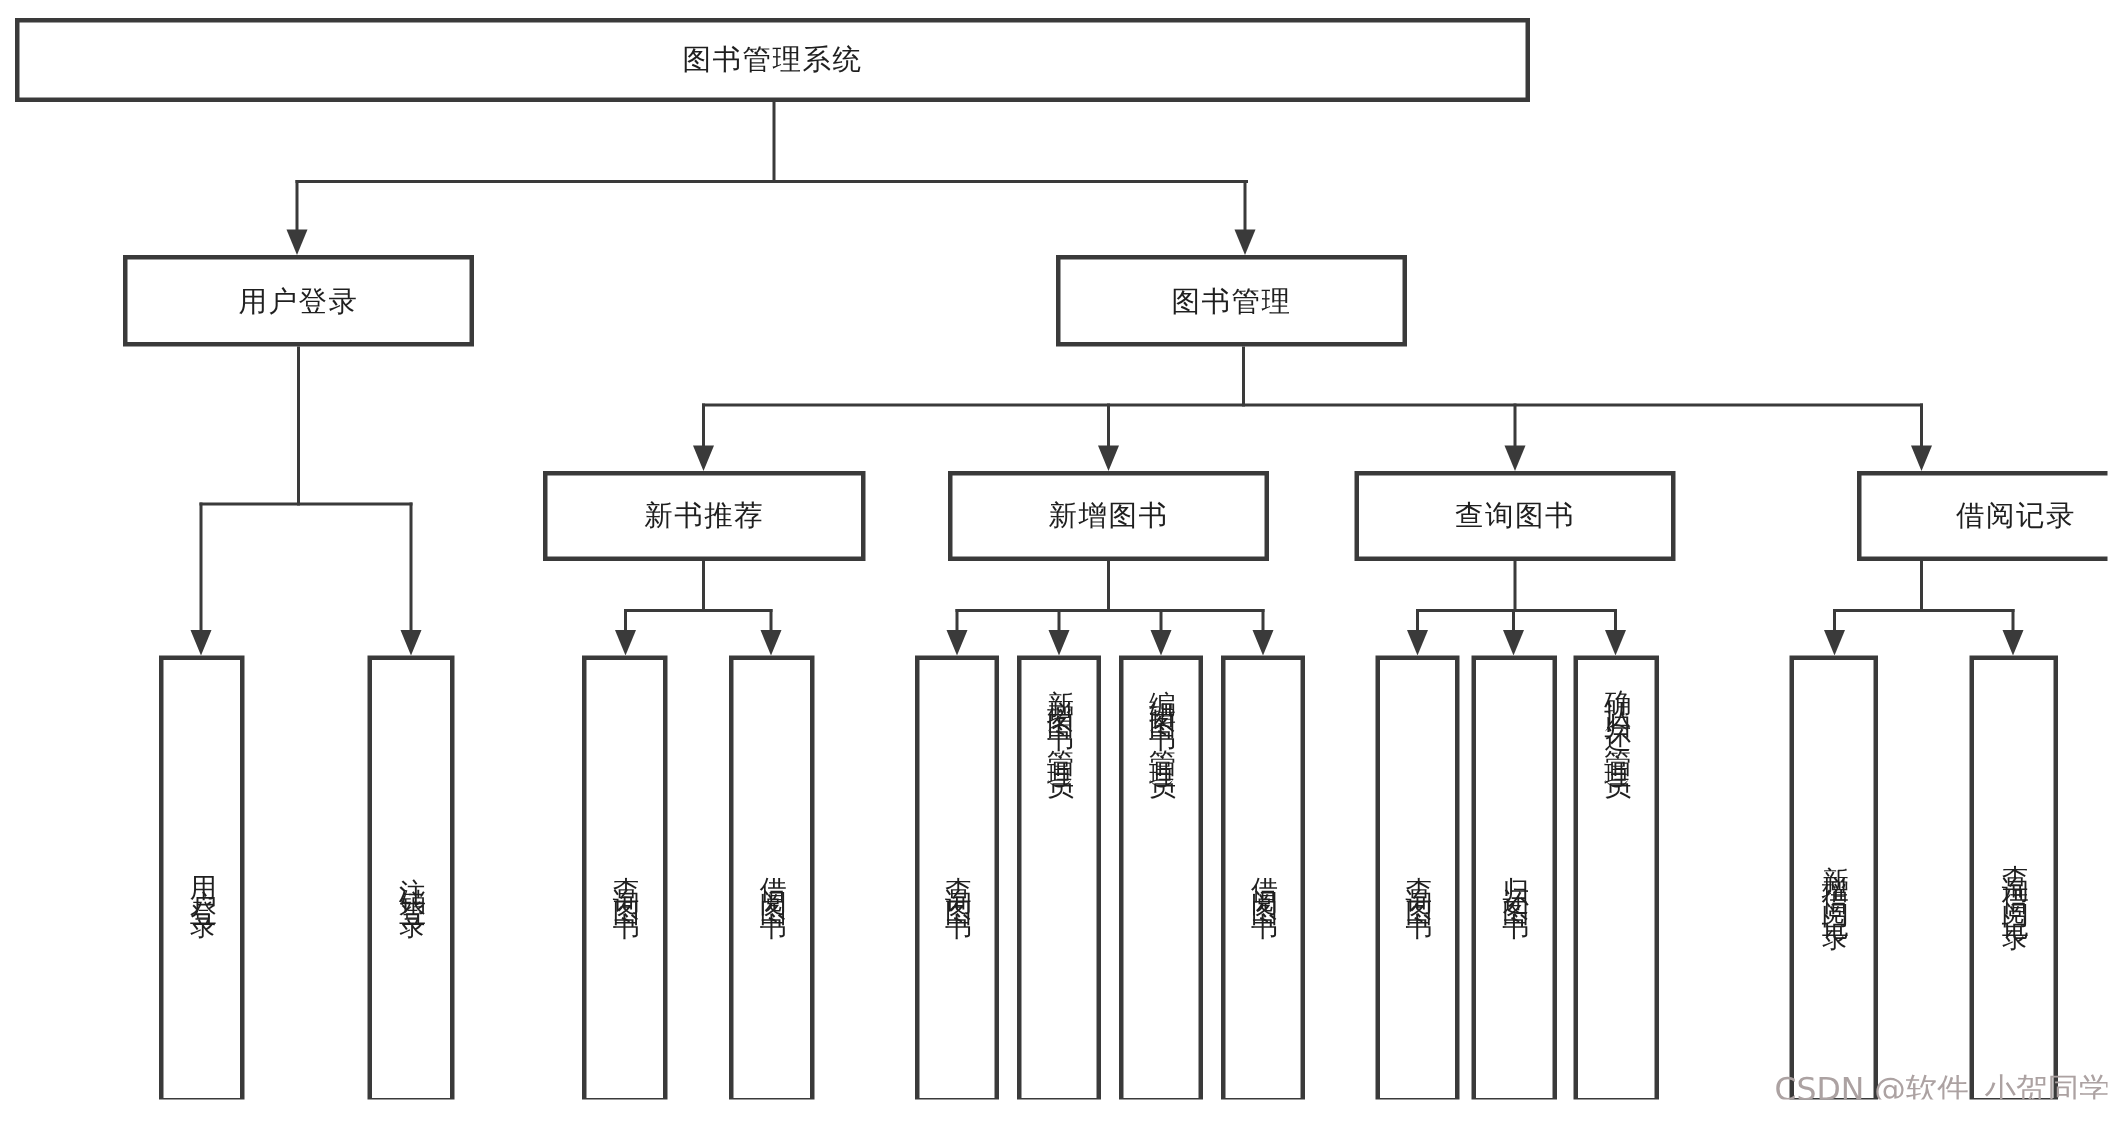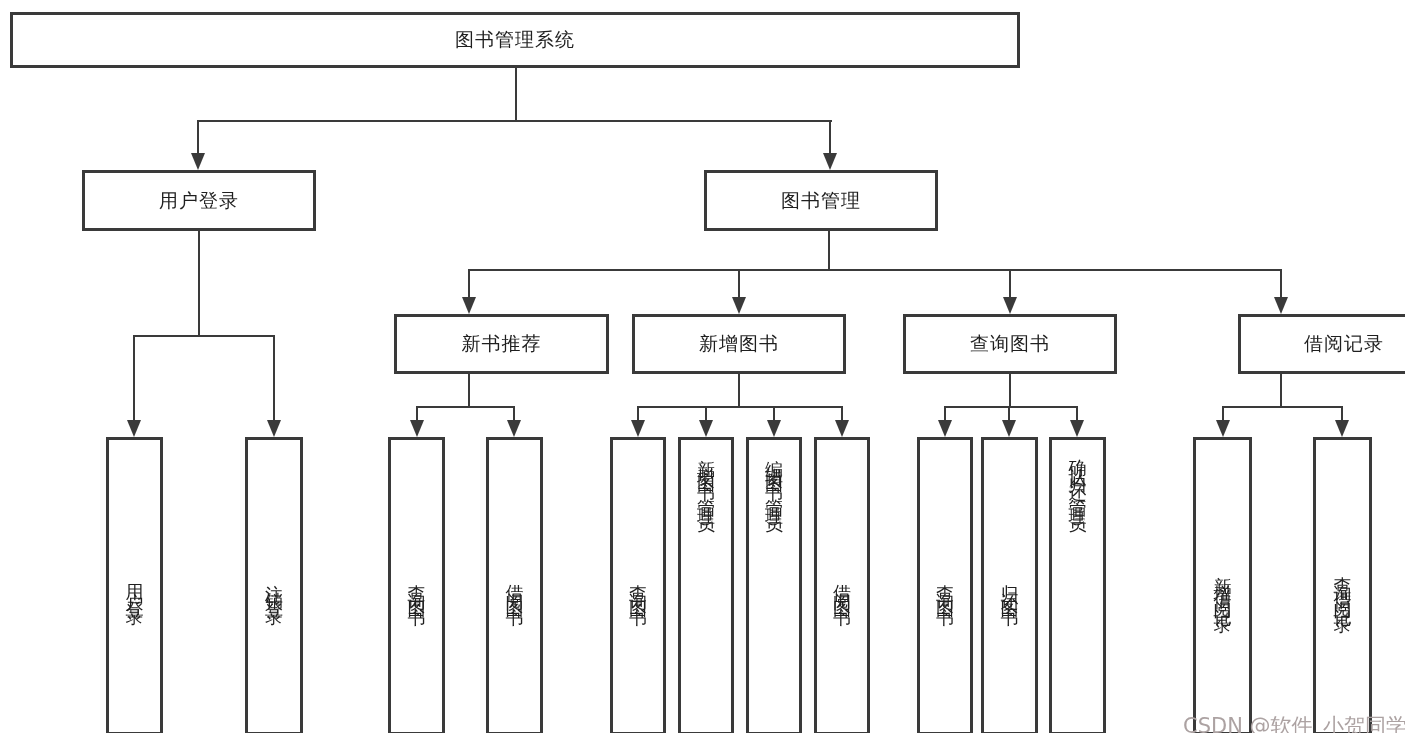--- a/index.html
+++ b/index.html
@@ -104,21 +104,21 @@
   <div class="hline" style="left:468px;top:269px;width:814px;"></div>
   <div class="vline" style="left:468px;top:269px;height:29px;"></div>
   <div class="ah" style="left:462px;top:297px;"></div>
   <div class="vline" style="left:738px;top:269px;height:29px;"></div>
   <div class="ah" style="left:732px;top:297px;"></div>
   <div class="vline" style="left:1009px;top:269px;height:29px;"></div>
   <div class="ah" style="left:1003px;top:297px;"></div>
   <div class="vline" style="left:1280px;top:269px;height:29px;"></div>
   <div class="ah" style="left:1274px;top:297px;"></div>
 
-  <div class="bh" style="left:362px;top:314px;width:215px;height:60px;margin-left:32px;">
+  <div class="bh" style="left:362px;top:314px;width:215px;height:60px;">
     <span>新书推荐</span>
   </div>
   <div class="bh" style="left:632px;top:314px;width:214px;height:60px;">
     <span>新增图书</span>
   </div>
   <div class="bh" style="left:903px;top:314px;width:214px;height:60px;">
     <span>查询图书</span>
   </div>
   <div class="bh" style="left:1238px;top:314px;width:212px;height:60px;">
     <span>借阅记录</span>

